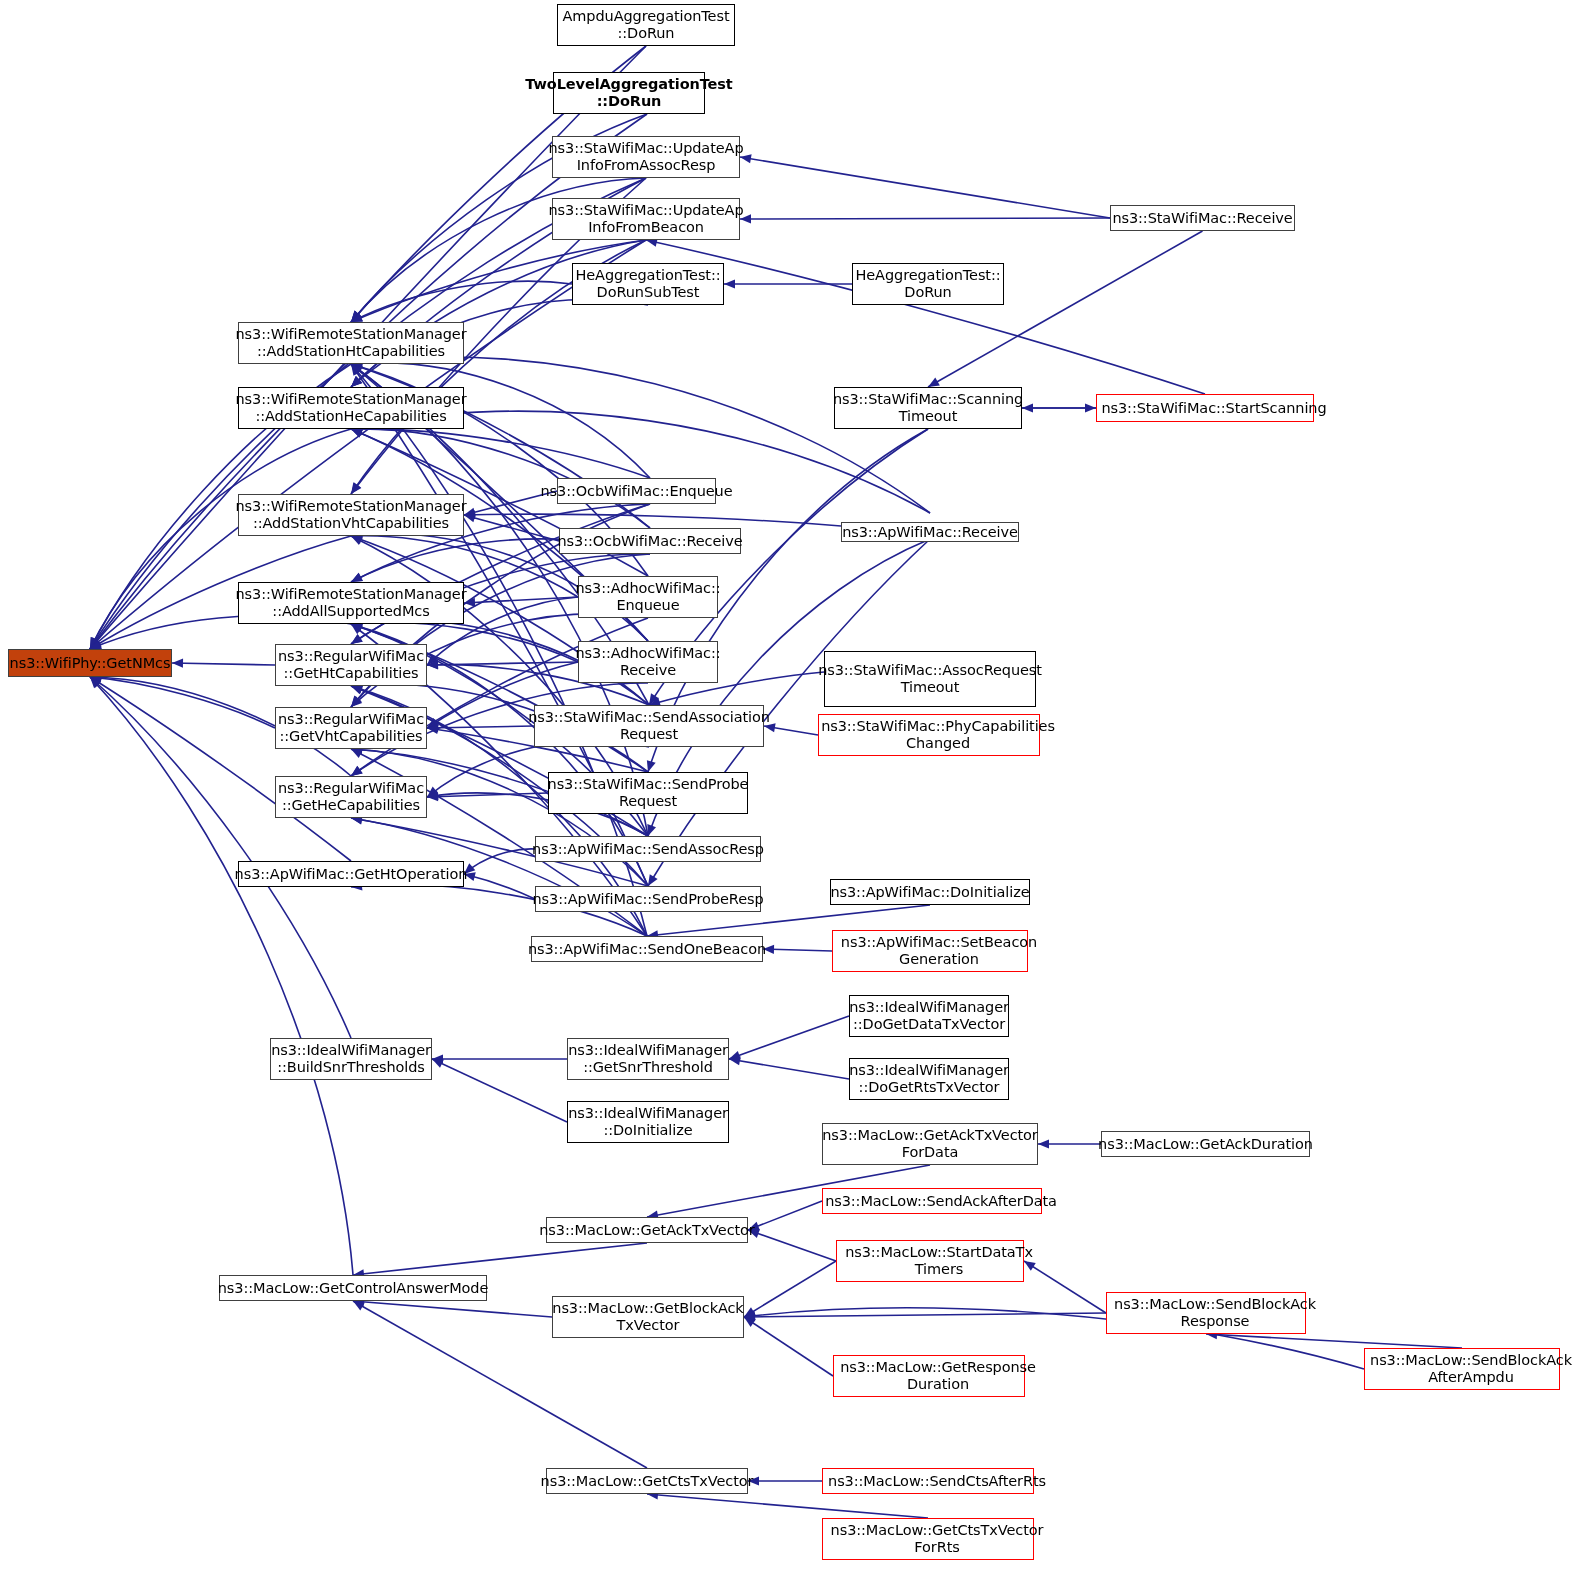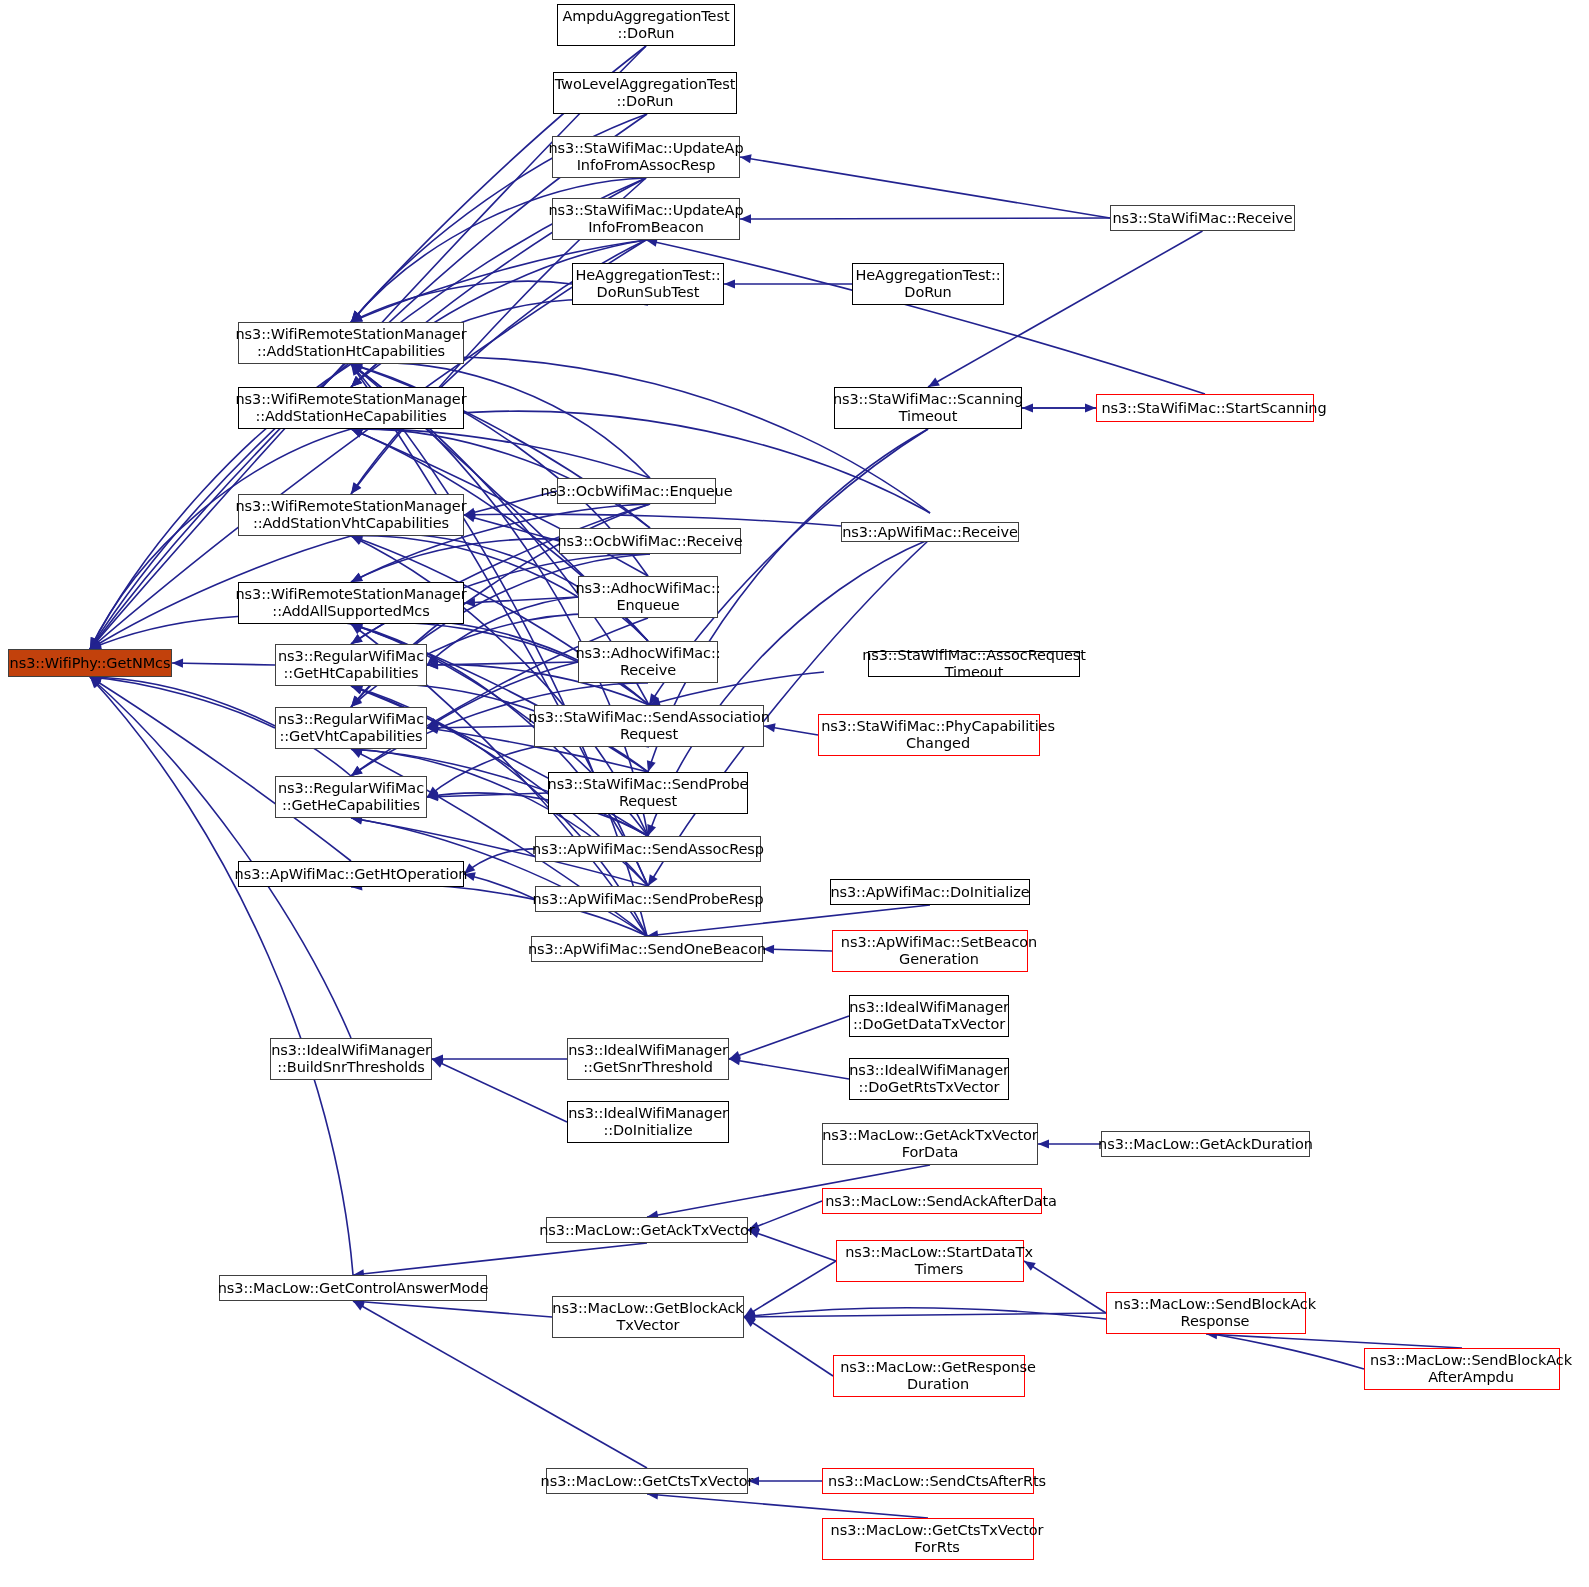--- a/index.html
+++ b/index.html
@@ -261,21 +261,21 @@
       <polygon points="1206,1334 1216.7324006645683,1339.1938016880868 1217.2347749942662,1330.0075282307557" class="edge-head"></polygon>
       <path d="M 822 1481 L 748 1481" class="edge-path"></path>
       <polygon points="748,1481 759,1485.6 759,1476.4" class="edge-head"></polygon>
       <path d="M 928 1518 L 647 1494" class="edge-path"></path>
       <polygon points="647,1494 657.5686397395623,1499.5194070383825 658.3515544730037,1490.3527803676732" class="edge-head"></polygon>
     </svg>
   <div id="node-layer">
       <div class="node root" style="left: 8px; top: 649px; width: 164px; height: 28px;">ns3::WifiPhy::GetNMcs</div>
       <div class="node" style="left: 557px; top: 4px; width: 178px; height: 42px;">AmpduAggregationTest
 ::DoRun</div>
-      <div class="node" style="left: 553px; top: 72px; width: 184px; height: 42px;">TwoLevelAggregationTest
+      <div class="node" style="left: 553px; top: 72px; width: 152px; height: 42px; font-weight: bold;">TwoLevelAggregationTest
 ::DoRun</div>
       <div class="node thick" style="left: 552px; top: 136px; width: 188px; height: 42px;">ns3::StaWifiMac::UpdateAp
 InfoFromAssocResp</div>
       <div class="node thick" style="left: 552px; top: 198px; width: 188px; height: 42px;">ns3::StaWifiMac::UpdateAp
 InfoFromBeacon</div>
       <div class="node" style="left: 572px; top: 263px; width: 152px; height: 42px;">HeAggregationTest::
 DoRunSubTest</div>
       <div class="node thick" style="left: 238px; top: 322px; width: 226px; height: 42px;">ns3::WifiRemoteStationManager
 ::AddStationHtCapabilities</div>
       <div class="node" style="left: 238px; top: 387px; width: 226px; height: 42px;">ns3::WifiRemoteStationManager
@@ -304,21 +304,21 @@
       <div class="node thick" style="left: 535px; top: 836px; width: 226px; height: 26px;">ns3::ApWifiMac::SendAssocResp</div>
       <div class="node thick" style="left: 535px; top: 886px; width: 226px; height: 26px;">ns3::ApWifiMac::SendProbeResp</div>
       <div class="node thick" style="left: 531px; top: 936px; width: 232px; height: 26px;">ns3::ApWifiMac::SendOneBeacon</div>
       <div class="node thick" style="left: 1110px; top: 205px; width: 185px; height: 26px;">ns3::StaWifiMac::Receive</div>
       <div class="node" style="left: 852px; top: 263px; width: 152px; height: 42px;">HeAggregationTest::
 DoRun</div>
       <div class="node" style="left: 834px; top: 387px; width: 188px; height: 42px;">ns3::StaWifiMac::Scanning
 Timeout</div>
       <div class="node red" style="left: 1096px; top: 394px; width: 218px; height: 28px;">ns3::StaWifiMac::StartScanning</div>
       <div class="node thick" style="left: 841px; top: 522px; width: 178px; height: 20px;">ns3::ApWifiMac::Receive</div>
-      <div class="node" style="left: 824px; top: 651px; width: 212px; height: 26px; margin-left: 44px;">ns3::StaWifiMac::AssocRequest
+      <div class="node" style="left: 824px; top: 651px; width: 212px; height: 56px;">ns3::StaWifiMac::AssocRequest
 Timeout</div>
       <div class="node red" style="left: 818px; top: 714px; width: 222px; height: 42px;">ns3::StaWifiMac::PhyCapabilities
 Changed</div>
       <div class="node" style="left: 830px; top: 879px; width: 200px; height: 26px;">ns3::ApWifiMac::DoInitialize</div>
       <div class="node red" style="left: 832px; top: 930px; width: 196px; height: 42px;">ns3::ApWifiMac::SetBeacon
 Generation</div>
       <div class="node thick" style="left: 270px; top: 1038px; width: 162px; height: 42px;">ns3::IdealWifiManager
 ::BuildSnrThresholds</div>
       <div class="node thick" style="left: 567px; top: 1038px; width: 162px; height: 42px;">ns3::IdealWifiManager
 ::GetSnrThreshold</div>

